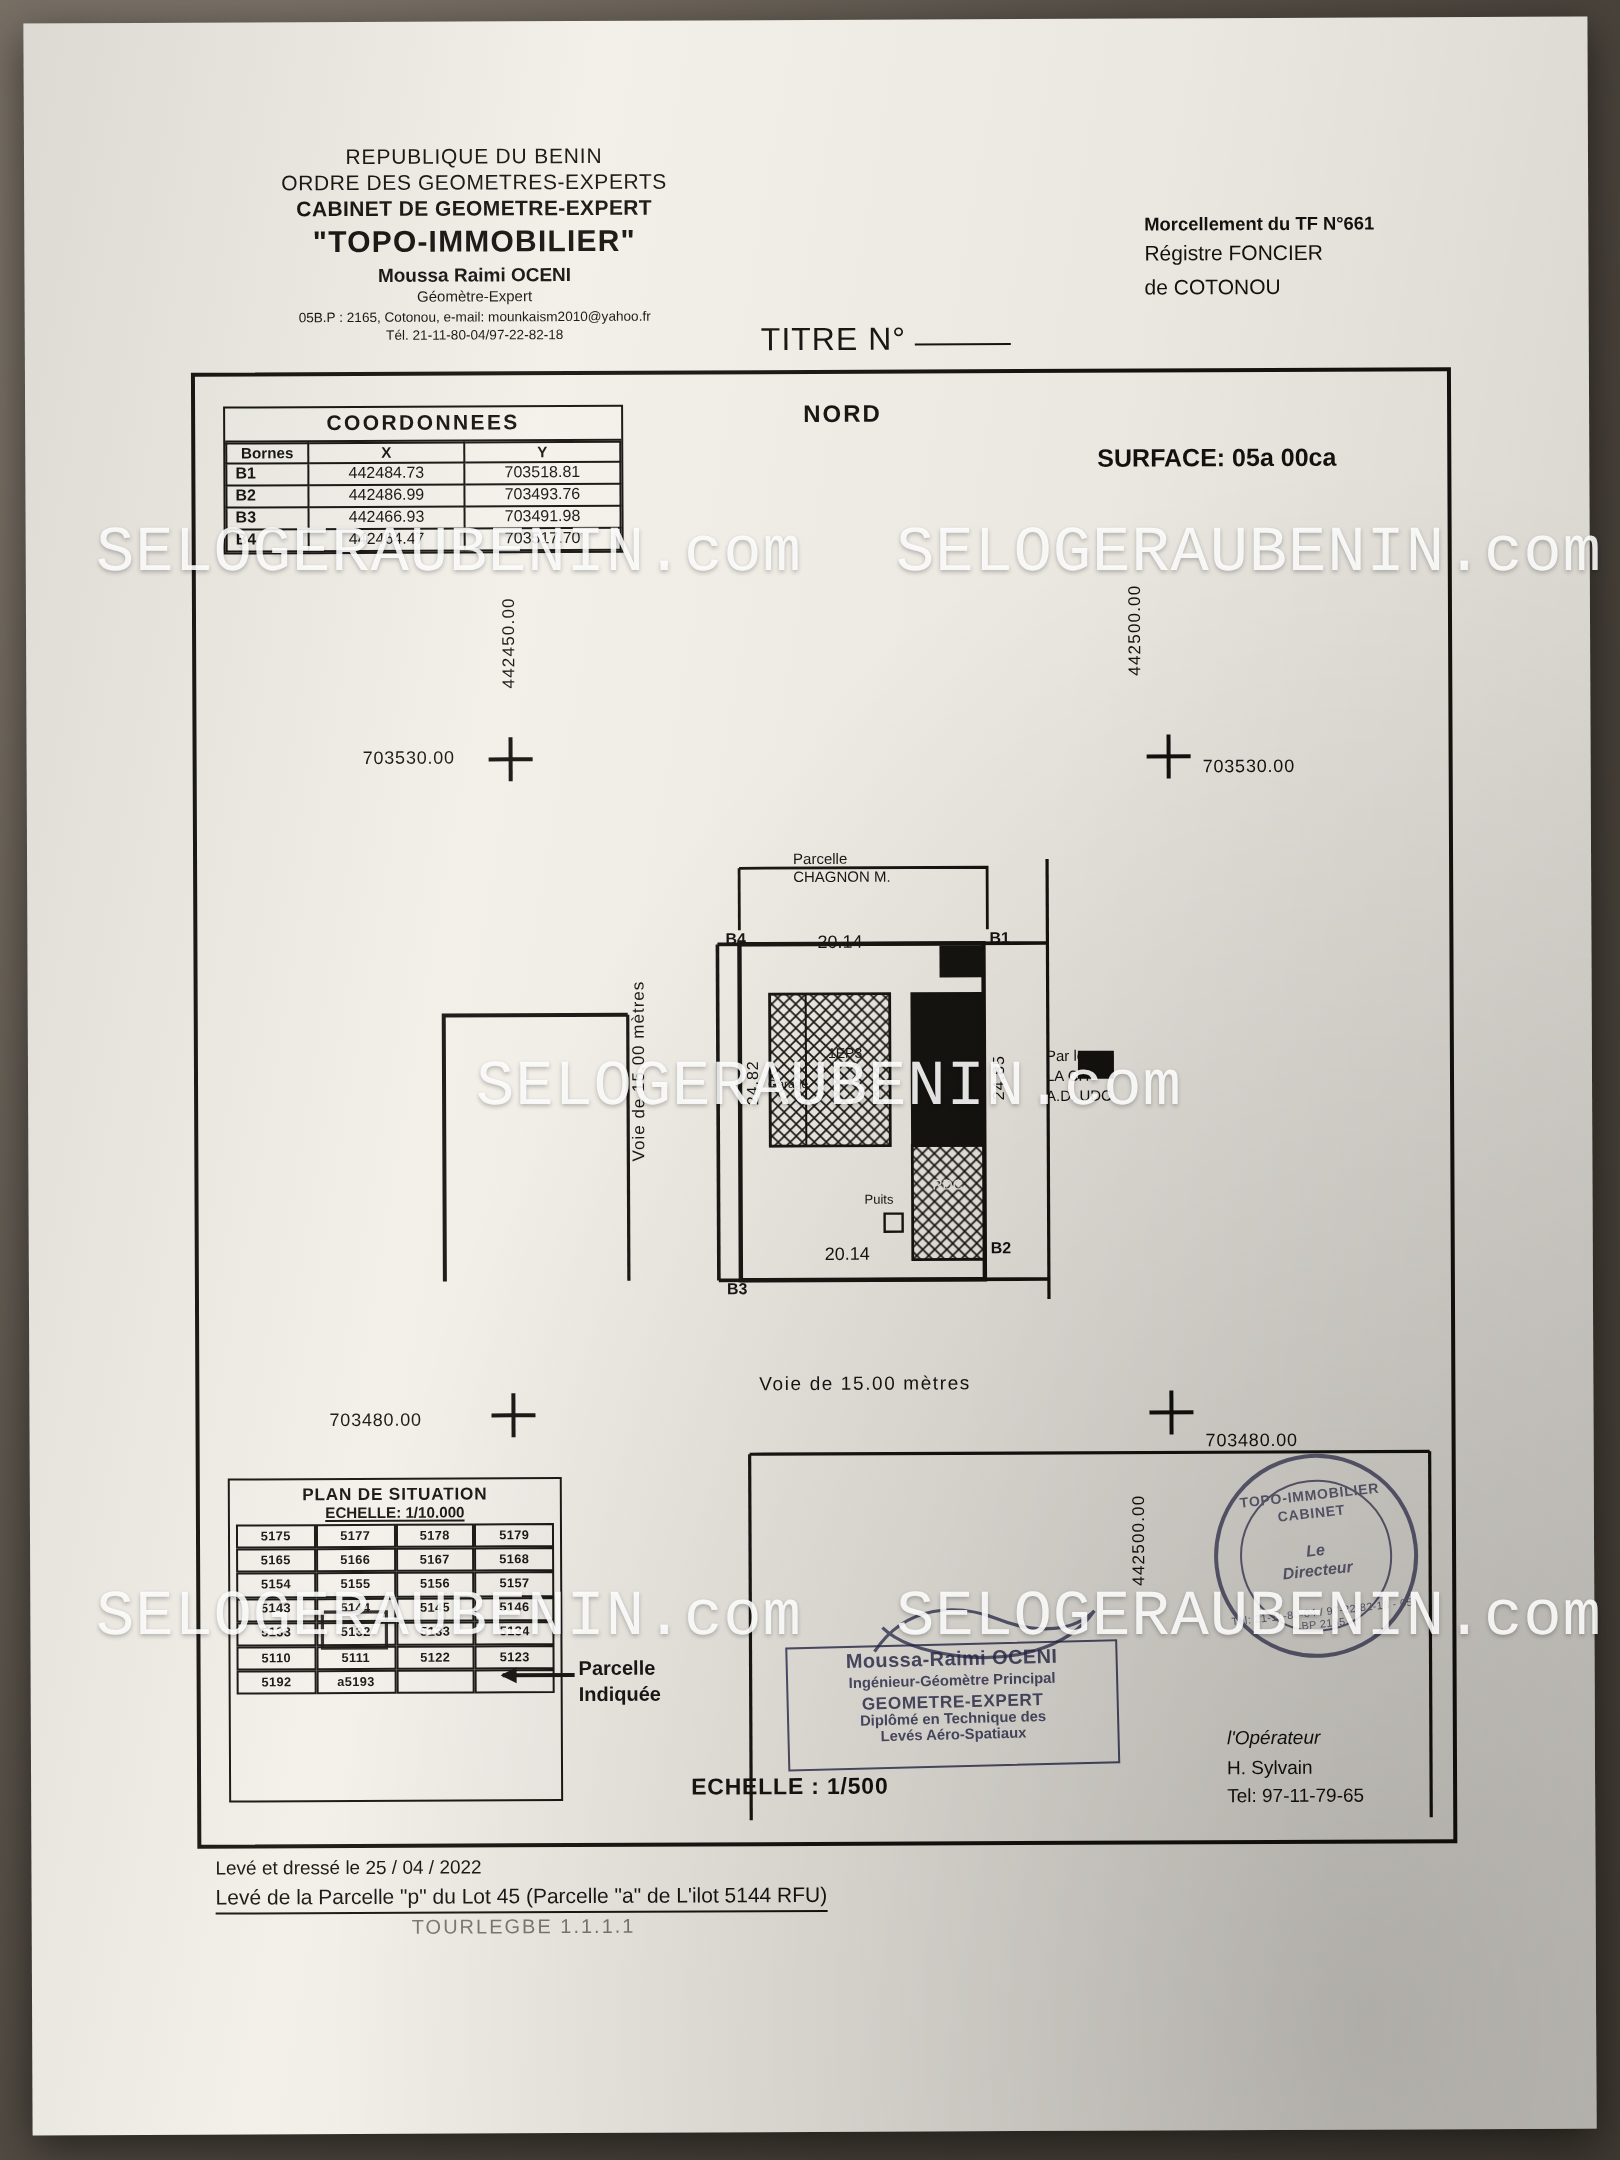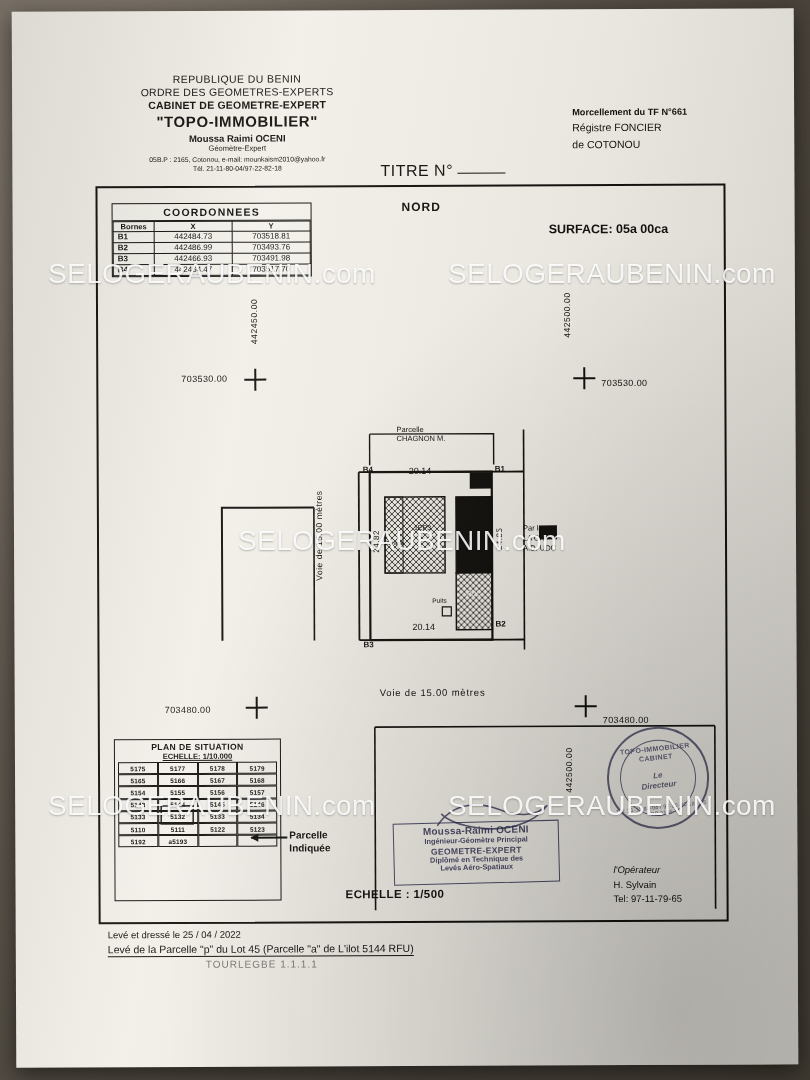--- a/index.html
+++ b/index.html
@@ -402,26 +402,26 @@
     top: 790px;
     width: 120px;
     height: 36px;
     opacity: .75;
   }
 
   
   .wm {
     position: absolute;
     color: rgba(255,255,255,0.88);
-    font-size: 28px;
+    font-size: 32px;
     letter-spacing: .4px;
     text-shadow: 0 1px 2px rgba(0,0,0,0.25);
     white-space: nowrap;
     z-index: 30;
-    font-family: Liberation Sans, sans-serif;
+    font-family: Liberation Mono, monospace;
   }
   .wm.a { left: 48px;  top: 258px; }
   .wm.b { left: 448px; top: 258px; }
   .wm.c { left: 238px; top: 525px; }
   .wm.d { left: 48px;  top: 790px; }
   .wm.e { left: 448px; top: 790px; }
 </style>
 </head>
 <body>
 

